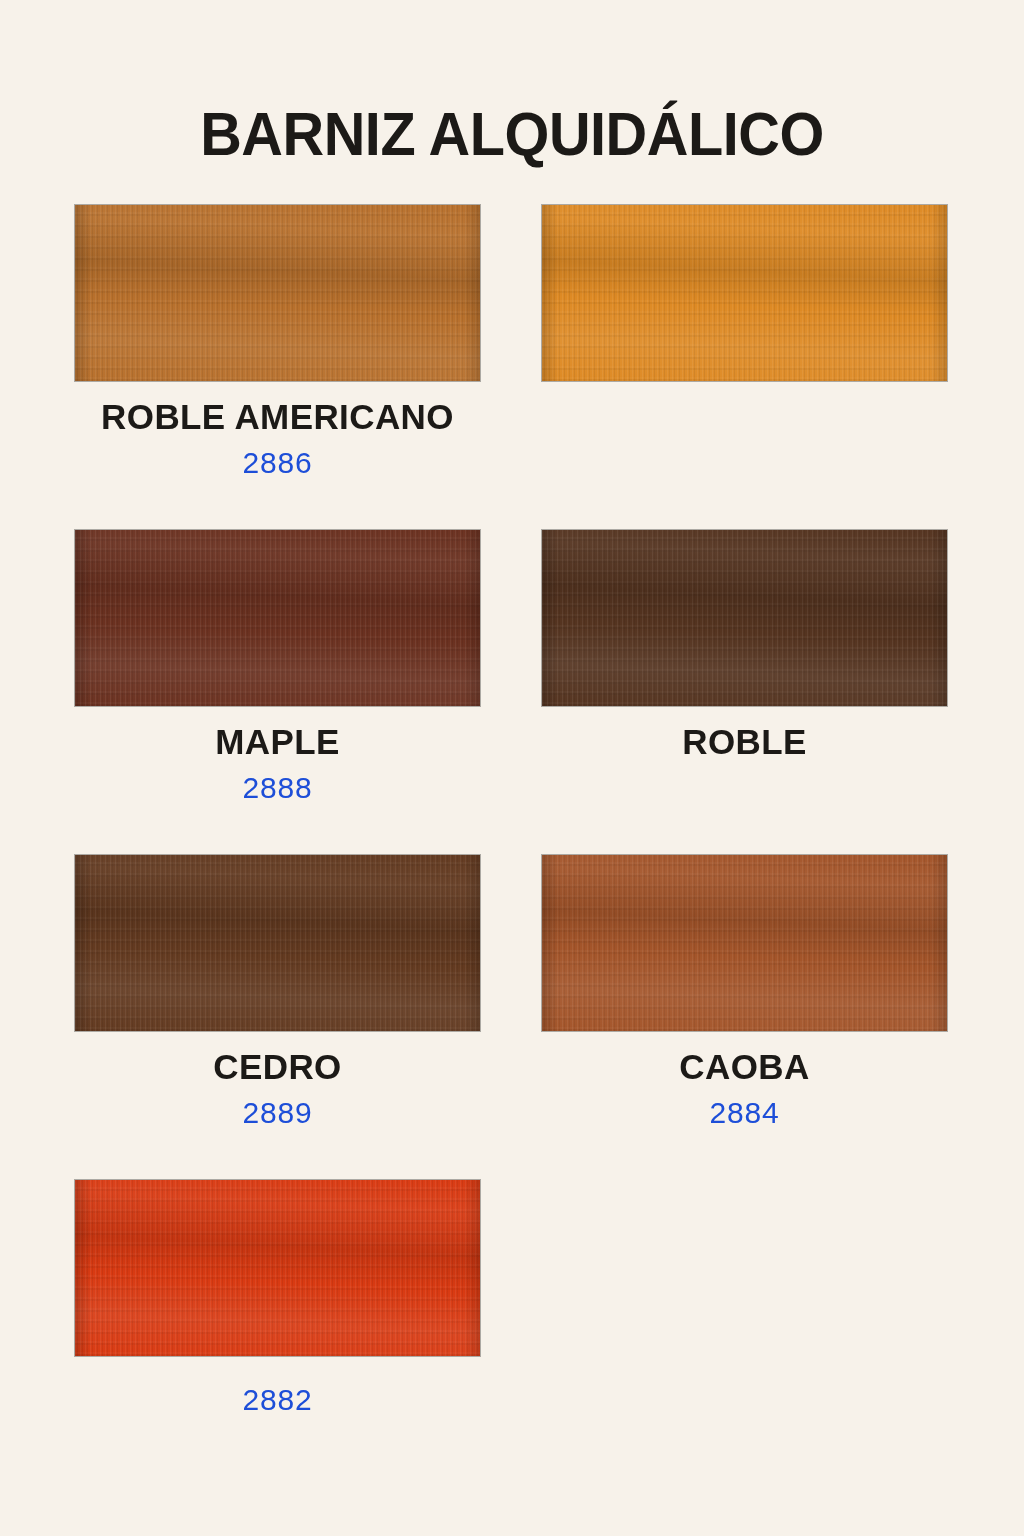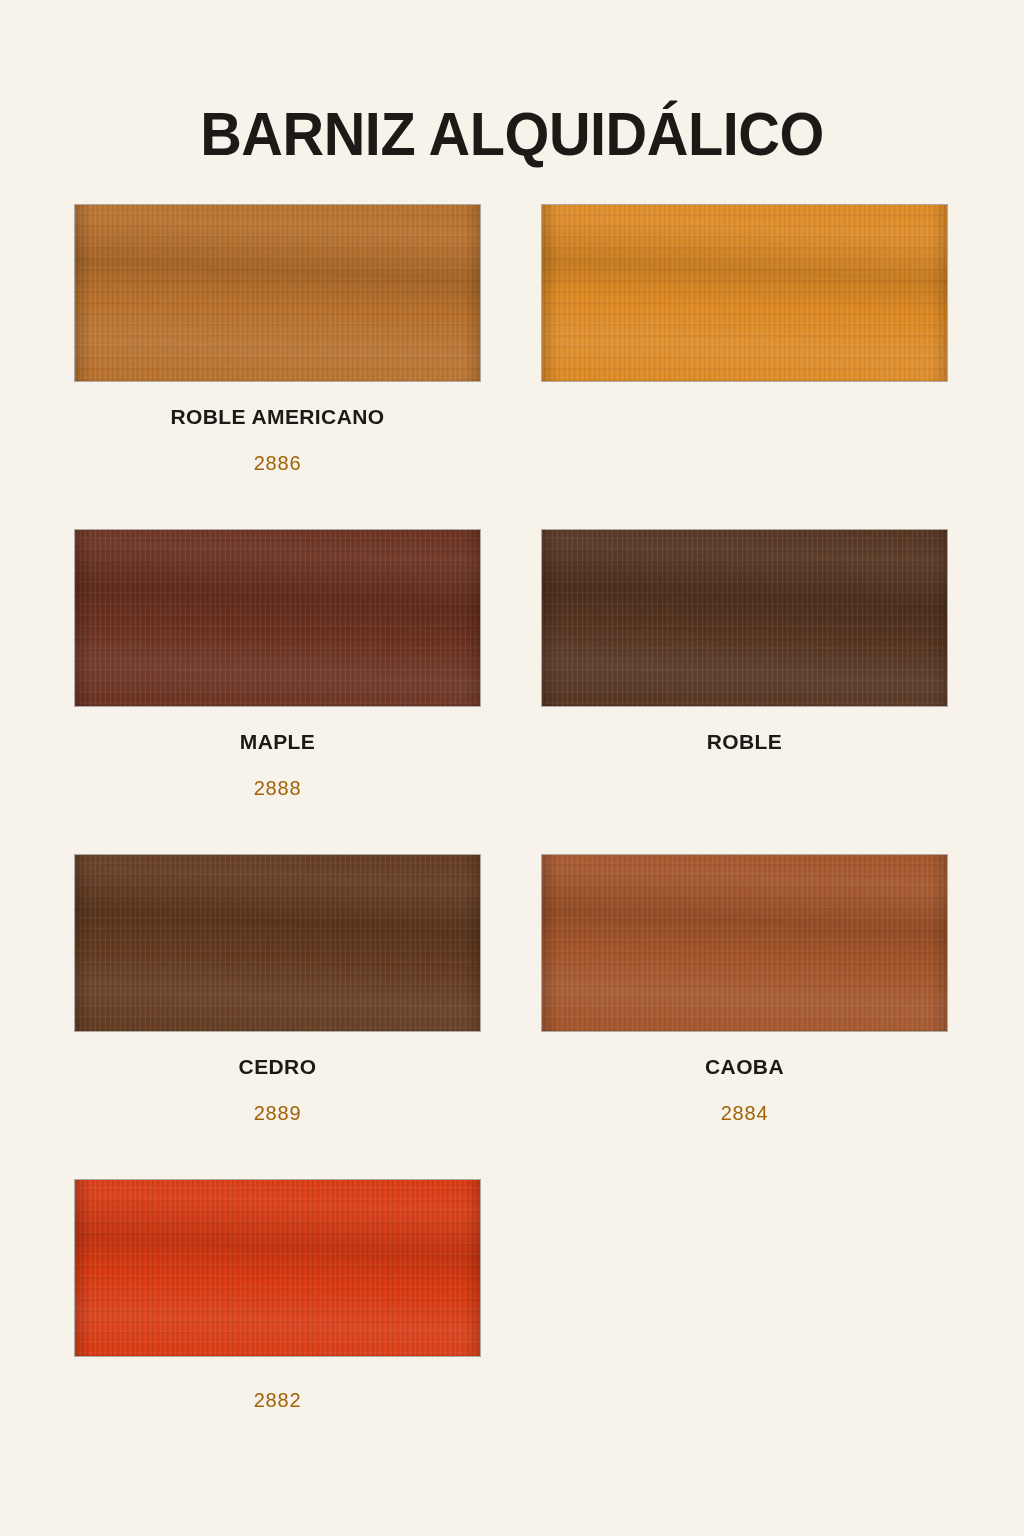--- a/index.html
+++ b/index.html
@@ -126,33 +126,33 @@
 
   
   .chip-labels {
     position: absolute;
     top: 194px;
     left: 0;
     width: 407px;
     text-align: center;
   }
   .chip-name {
-    font-size: 21px;
+    font-size: 35px;
     line-height: 38px;
     font-weight: 700;
     letter-spacing: 0.4px;
     color: #1C1A17;
     white-space: nowrap;
   }
   .chip-code {
-    font-size: 20px;
+    font-size: 30px;
     line-height: 38px;
     font-weight: 400;
     letter-spacing: 0.8px;
-    color: #a16207;
+    color: #1d4ed8;
     margin-top: 8px;
   }
 </style>
 </head>
 <body style="background: rgb(247, 242, 234); color: rgb(28, 26, 23);">
 
 <h1 class="page-title">BARNIZ ALQUIDÁLICO</h1>
 
 <div class="swatch-grid">
     <div class="swatch-cell">

